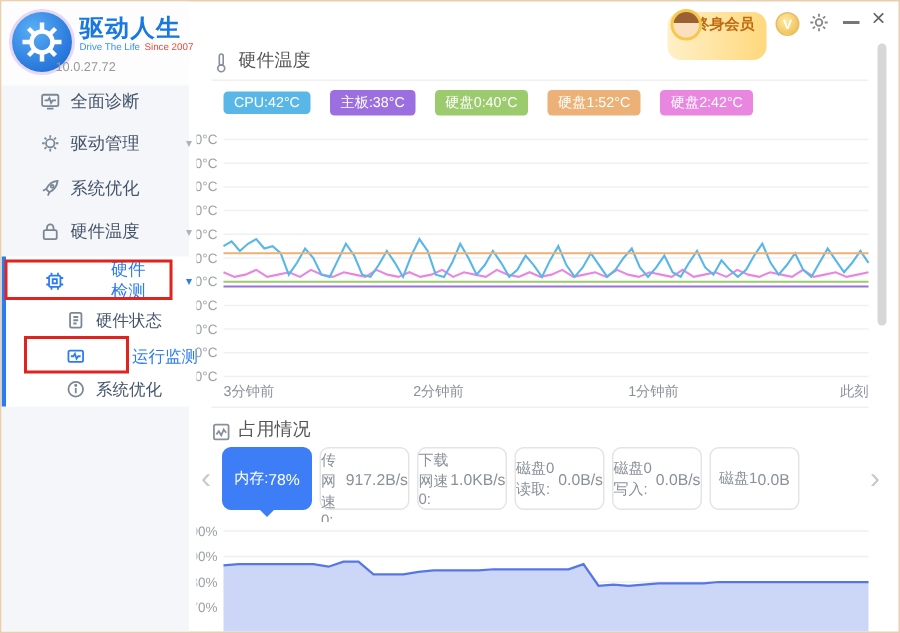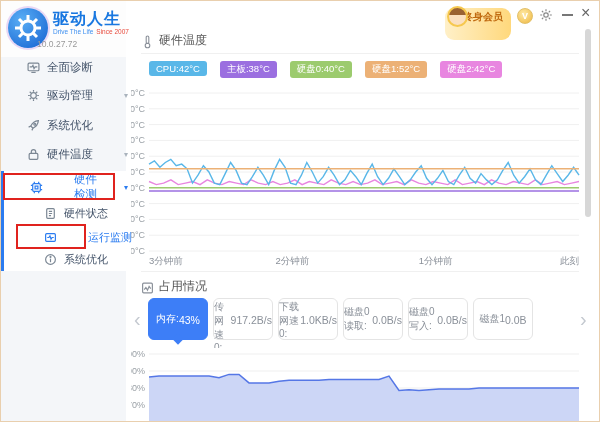--- a/index.html
+++ b/index.html
@@ -217,21 +217,21 @@
         <polyline points="3,7.5 4.5,5.5 6,8 7.5,4.5 9,6.5"></polyline>
       </svg>
     <span>占用情况</span>
   </div>
 
   <div class="chev" style="left:133px">‹</div>
   <div class="cards-clip">
     <div class="cards">
       <div class="card selected">
           <span>内存:</span>
-          <span class="val">43%</span>
+          <span class="val">78%</span>
         </div>
       <div class="card">
           <span>上传网速0:</span>
           <span class="val">917.2B/s</span>
         </div>
       <div class="card">
           <span>下载网速0:</span>
           <span class="val">1.0KB/s</span>
         </div>
       <div class="card">

